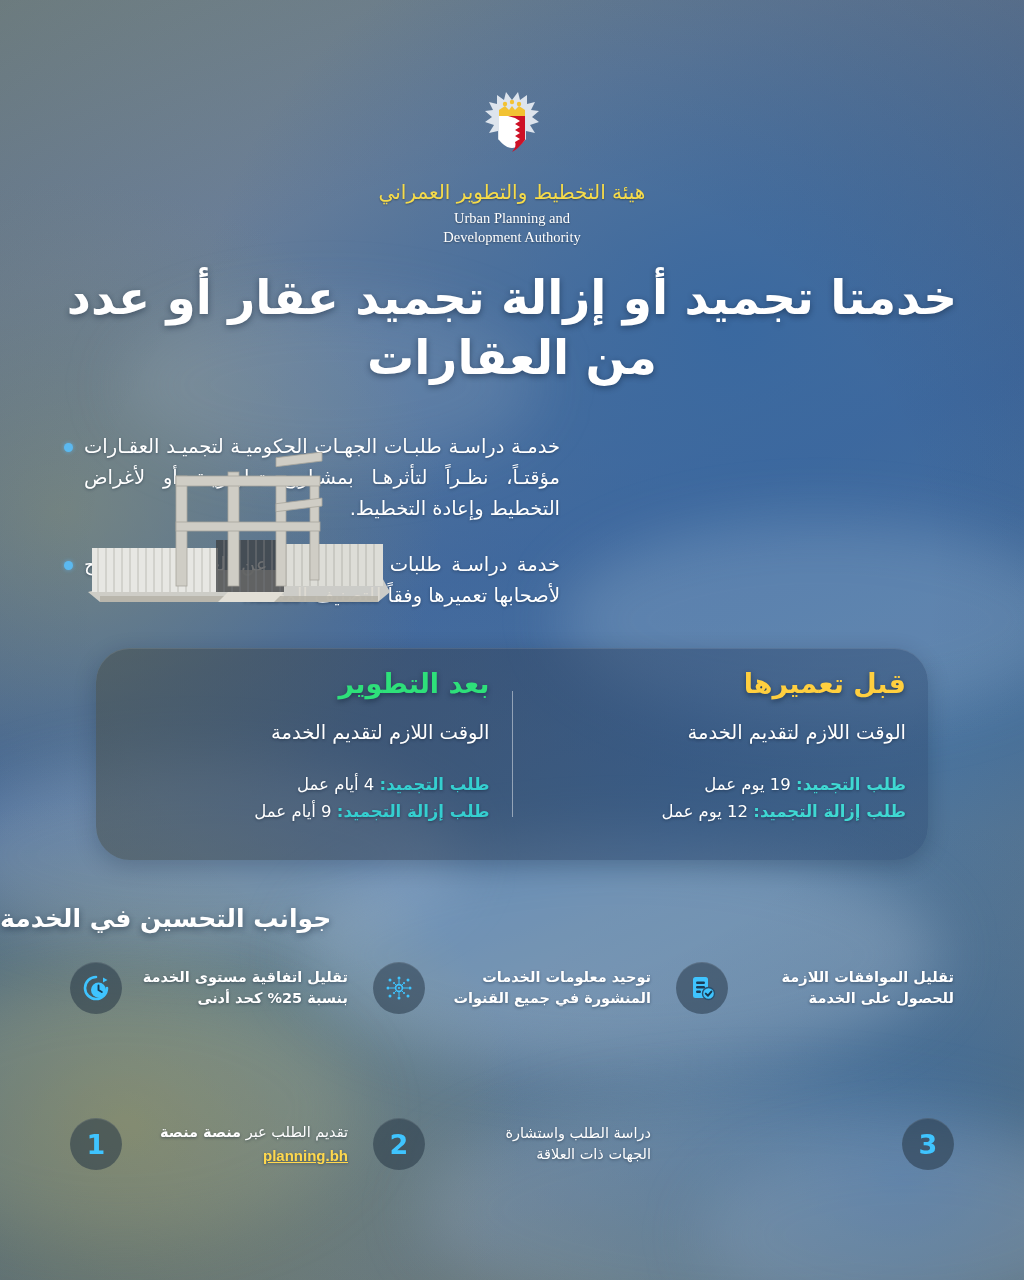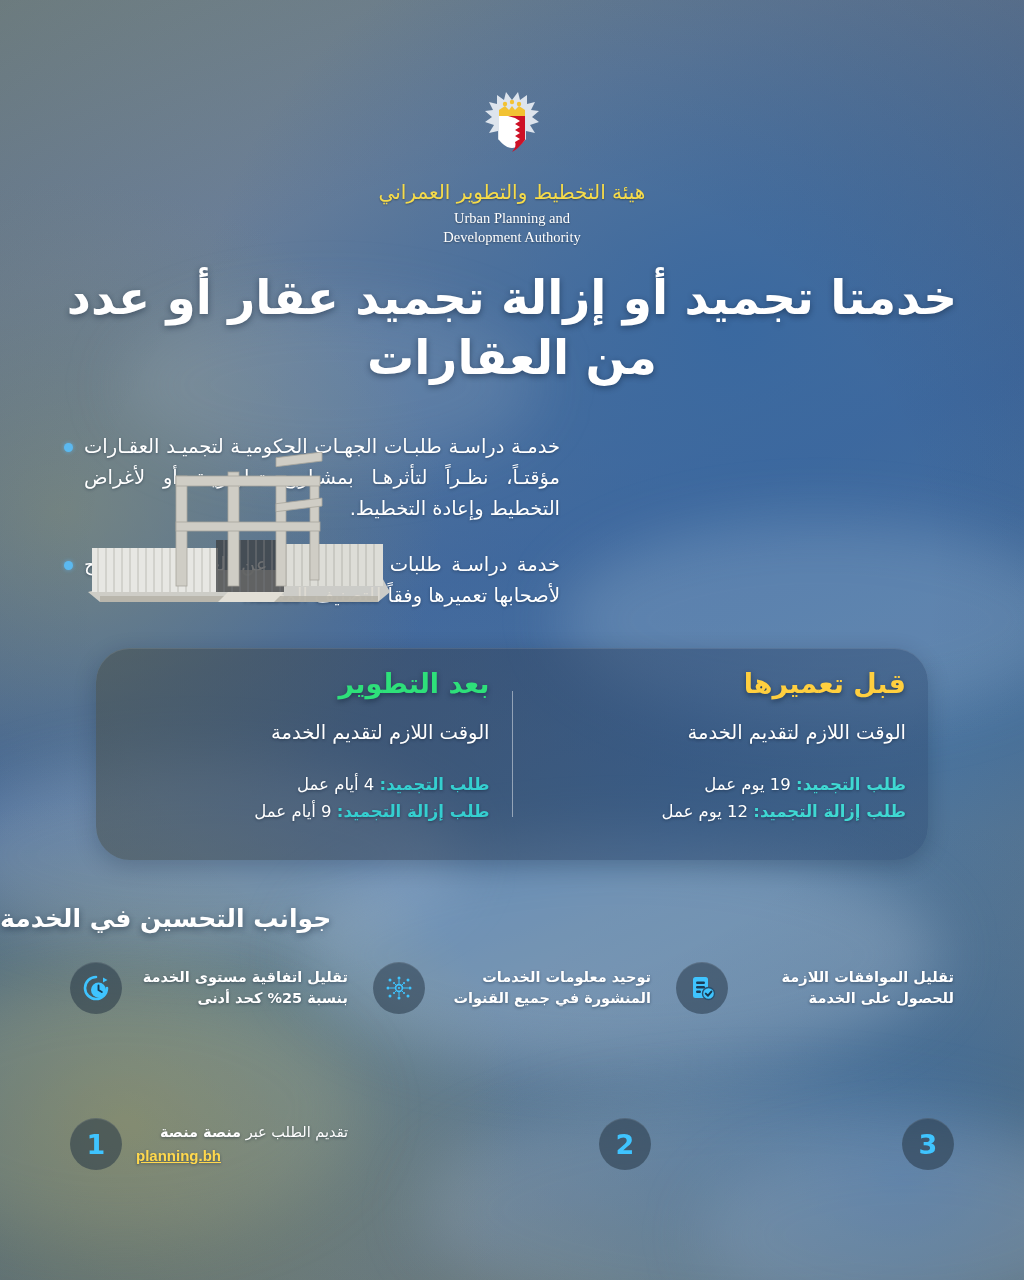--- a/index.html
+++ b/index.html
@@ -151,21 +151,21 @@
     box-shadow: inset 0 1px 0 rgba(255,255,255,.10);
     font-family:"DejaVu Sans", sans-serif;
   }
   .step-text {
     color:#ffffff; font-size:14.5px; line-height:1.45; text-align:right; flex:1;
     text-shadow:0 1px 3px rgba(10,25,45,.45);
   }
   .step-text b { font-weight:bold; color:#ffffff; }
   .step-link {
     display:block; color:#ffd84d; font-weight:bold; font-size:15px;
-    font-family:"Liberation Sans", sans-serif; direction:ltr; text-align:left;
+    font-family:"Liberation Sans", sans-serif; direction:ltr; text-align:right;
     margin-top:2px;
   }
 </style>
 </head>
 <body>
 
 <div class="page">
 
   <div class="bg-root">
     <div class="bg-base"></div>
@@ -380,20 +380,24 @@
   </div>
 
 
   <div class="steps-row">
 
     <div class="step-item">
       <div class="step-num">3</div>
     </div>
 
     <div class="step-item">
+      <div class="step-text">
+        <span>دراسة الطلب واستشارة</span><br>
+        <span>الجهات ذات العلاقة</span>
+      </div>
       <div class="step-num">2</div>
     </div>
 
     <div class="step-item">
       <div class="step-text">
         <span>تقديم الطلب عبر </span><b>منصة منصة</b>
         <a class="step-link" href="#">planning.bh</a>
       </div>
       <div class="step-num">1</div>
     </div>

